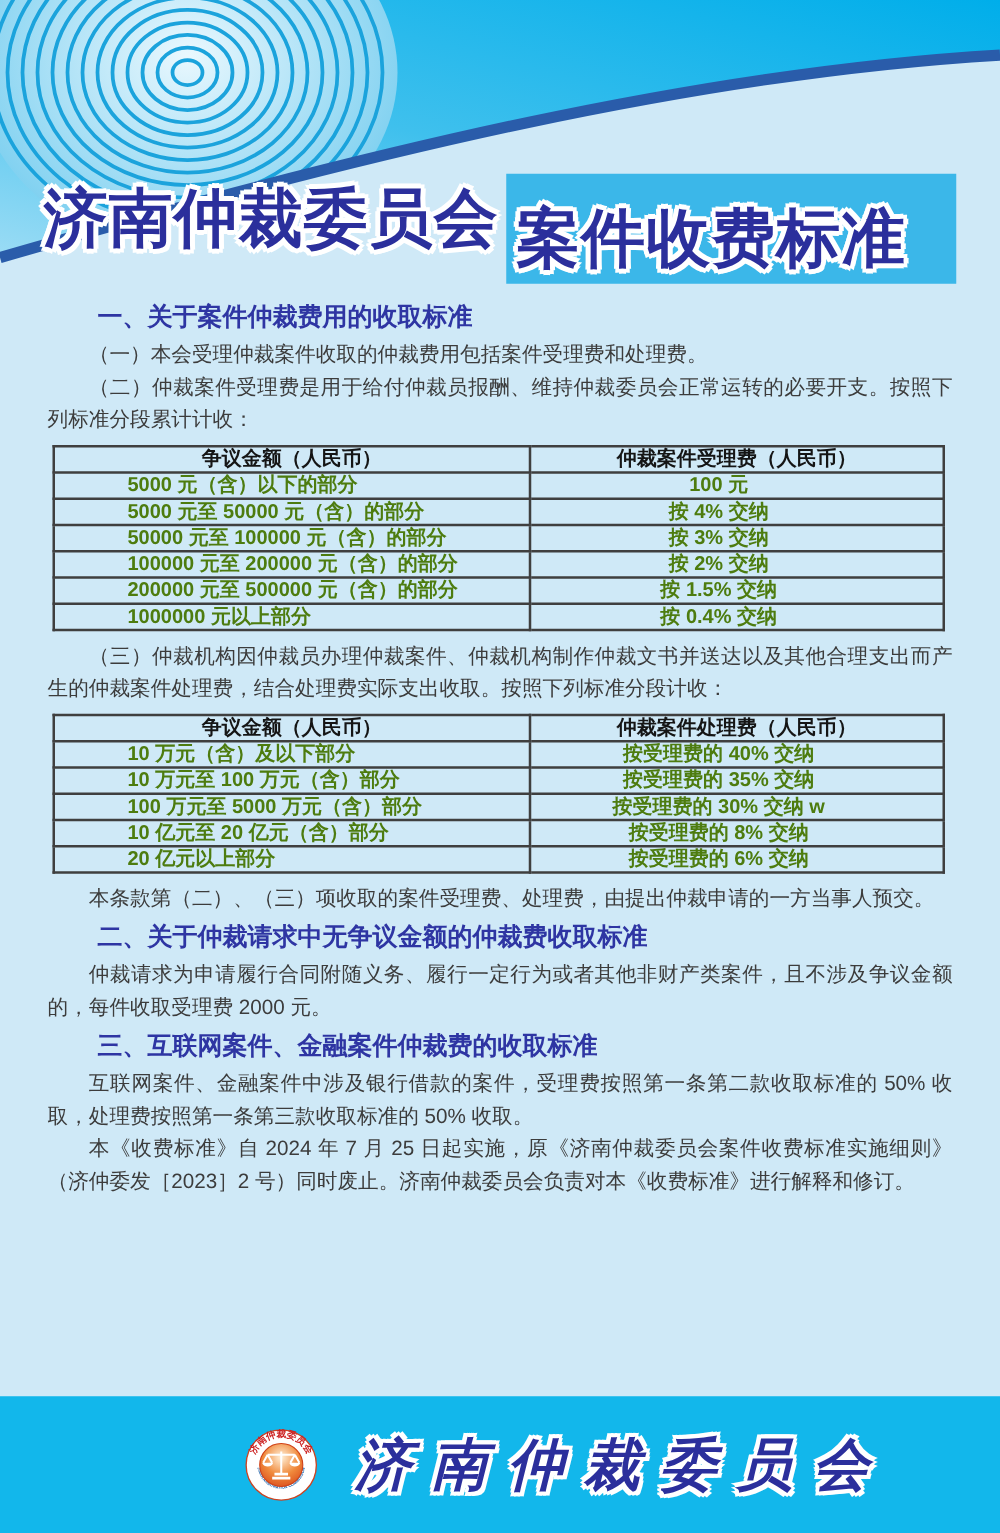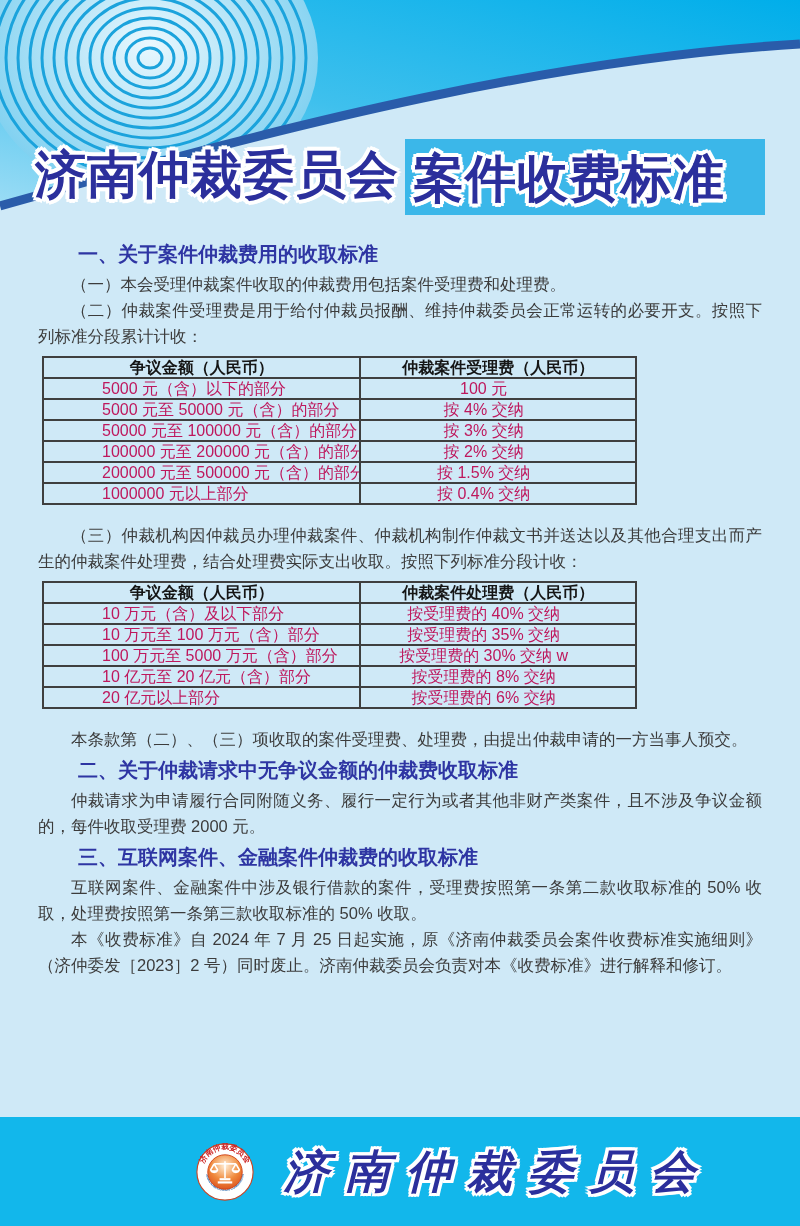--- a/index.html
+++ b/index.html
@@ -20,44 +20,44 @@
     z-index:2;
   }
   .title-part {
     font-size:51px; font-weight:900; line-height:72px;
     color:#2b2f9c; letter-spacing:1px; white-space:nowrap;
     text-shadow:
       -3px -3px 0 #fff, 3px -3px 0 #fff, -3px 3px 0 #fff, 3px 3px 0 #fff,
       -4px 0 0 #fff, 4px 0 0 #fff, 0 -4px 0 #fff, 0 4px 0 #fff;
   }
   .title-left { padding-right:6px; }
-  .title-right { background:#3bb7e9; padding:4px 40px 0 8px; }
+  .title-right { background:#3bb7e9; padding:16px 40px 0 8px; }
   
   .content {
     position:absolute; top:236px; left:38px; right:38px;
     color:#3c3c3c; font-size:16.5px; line-height:26px;
   }
   .para { text-indent:2em; text-align:justify; }
   .intro { margin-bottom:6px; }
   h2.sec {
     color:#2e35a3; font-size:20px; font-weight:bold;
     line-height:26px; text-indent:2em; margin:5px 0 4px 0;
   }
   .closing { margin-top:4px; }
   
   table.fee-table {
-    width:595px; margin:7px 0 17px 4px;
+    width:714px; margin:7px 0 7px 4px;
     border-collapse:collapse; table-layout:fixed;
     background:transparent;
   }
   table.fee-table th, table.fee-table td {
     border:2px solid #3f3f3f;
-    font-size:16px; color:#be185d;
+    font-size:16px; color:#4d7c0f;
     height:17px; line-height:17px; padding:1px 2px;
-    overflow:hidden; white-space:nowrap;
+    overflow:hidden; white-space:nowrap;font-weight:bold;
   }
   table.fee-table th { font-weight:bold; color:#151515; text-align:center; }
   table.fee-table td.c1 { text-align:left; padding-left:58px; }
   table.fee-table td.c2 { text-align:center; padding-right:31px; }
   
   .footer {
     position:absolute; top:1117px; left:0;
     width:800px; height:109px;
     background:#12b7eb;
     display:flex; align-items:center;

